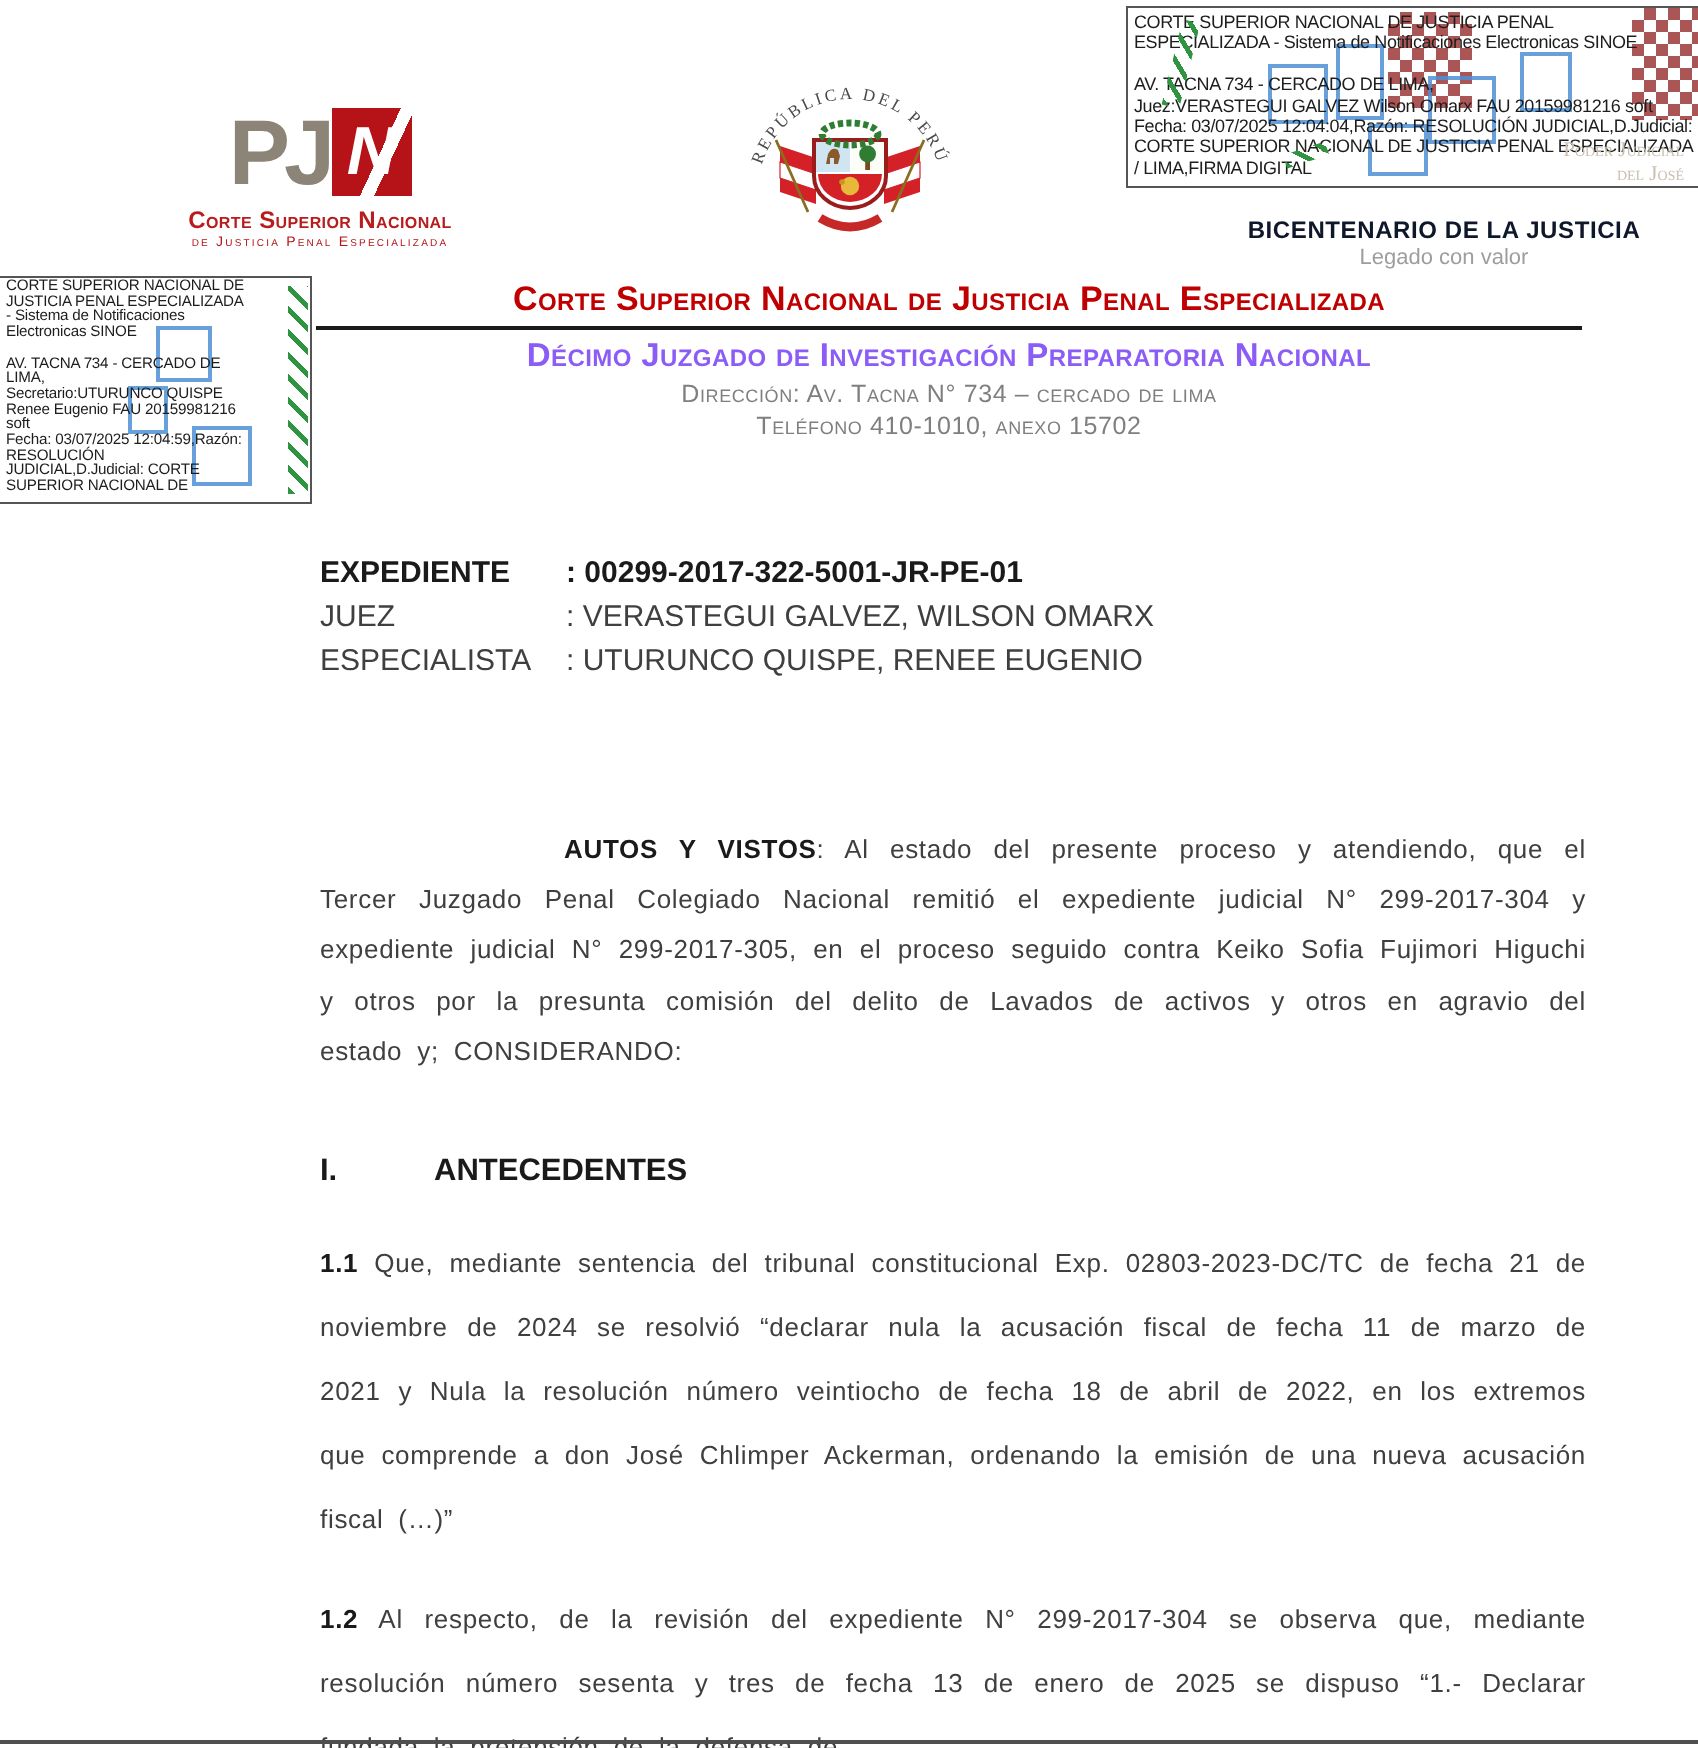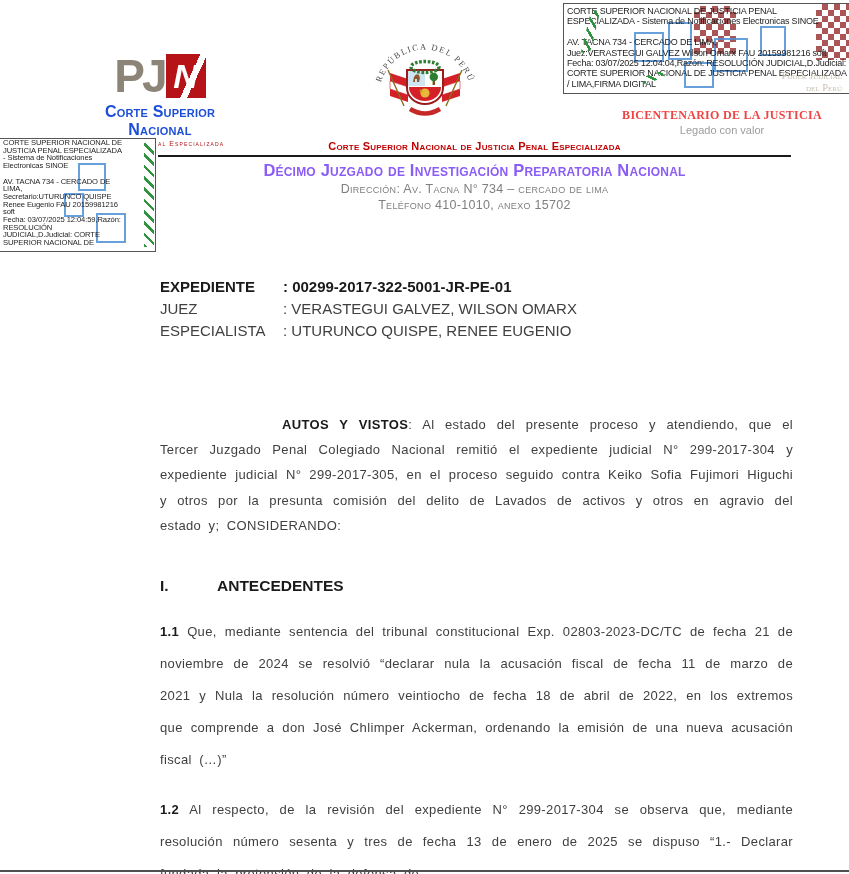--- a/index.html
+++ b/index.html
@@ -10,21 +10,21 @@
   
   .pj-logo{position:absolute;left:85px;top:52px;width:150px;text-align:center;}
   .pj-mark{display:flex;justify-content:center;align-items:center;gap:1px;height:48px;}
   .pj-letters{font-size:46px;font-weight:bold;color:#8d8478;letter-spacing:-3px;line-height:44px;font-family:"Liberation Sans",sans-serif;}
   .pj-redbox{
     position:relative;display:inline-block;width:40px;height:44px;background:#b51317;color:#fff;
     font-size:34px;font-weight:bold;font-style:italic;line-height:44px;text-align:center;overflow:hidden;
   }
   .pj-redbox::after{content:"";position:absolute;left:-6px;top:0;width:60px;height:60px;
     background:linear-gradient(115deg, transparent 46%, #fff 46%, #fff 54%, transparent 54%);}
-  .pj-title{color:#1d4ed8;font-weight:bold;font-variant:small-caps;font-size:16px;margin-top:3px;letter-spacing:.2px;}
+  .pj-title{color:#b91c1c;font-weight:bold;font-variant:small-caps;font-size:12px;margin-top:3px;letter-spacing:.2px;}
   .pj-subtitle{color:#b51317;font-variant:small-caps;font-size:7px;letter-spacing:1.1px;margin-top:1px;}
   
   .coat{position:absolute;left:368px;top:26px;width:114px;height:96px;}
   
   .stamp{position:absolute;background:#fff;border:1px solid #555;box-shadow:0 0 0 2px #fff;z-index:5;}
   .stamp-text{position:relative;z-index:3;white-space:pre-line;color:#1d1d1d;}
   .stamp-right{left:563px;top:3px;width:280px;height:85px;padding:2px 3px;}
   .stamp-right .stamp-text{font-size:9px;line-height:10.4px;letter-spacing:-0.2px;}
   .stamp-left{left:0;top:138px;width:149px;height:112px;padding:0 3px;border-left:none;}
   .stamp-left .stamp-text{font-size:7.6px;line-height:7.7px;letter-spacing:-0.1px;}
@@ -32,25 +32,25 @@
      background-image:repeating-conic-gradient(#8e1d1d 0% 25%, transparent 0% 50%);
      background-size:12px 12px;}
   .bluebox{position:absolute;border:2px solid #4d8fd6;z-index:2;opacity:.85;}
   .greenmark{position:absolute;z-index:4;background:repeating-linear-gradient(45deg,#2f9440 0 2.5px,transparent 2.5px 8px);}
   .pj-watermark{position:absolute;left:742px;top:70px;width:100px;z-index:6;text-align:right;
      font-family:"Liberation Serif",serif;font-variant:small-caps;color:#c9c0b2;font-size:10.5px;line-height:12px;}
   
   .bicentenario{position:absolute;left:598px;top:40px;width:248px;text-align:center;z-index:1;}
   .bi-200{font-size:62px;font-weight:bold;letter-spacing:8px;line-height:62px;
      background:linear-gradient(#e3c56a,#8f6f1f);-webkit-background-clip:text;background-clip:text;color:transparent;}
-  .bi-title{font-weight:bold;font-size:12px;color:#ef4444;letter-spacing:.3px;margin-top:6px;font-family:Liberation Serif, serif;}
+  .bi-title{font-weight:bold;font-size:12px;color:#0f172a;letter-spacing:.3px;margin-top:6px;}
   .bi-sub{font-size:11px;color:#9d9d9d;margin-top:1px;}
   
   .letterhead{position:absolute;left:152px;top:140px;width:645px;text-align:center;}
-  .lh-title1{color:#c00000;font-weight:bold;font-variant:small-caps;font-size:11px;letter-spacing:.2px;}
+  .lh-title1{color:#c00000;font-weight:bold;font-variant:small-caps;font-size:17px;letter-spacing:.2px;}
   .lh-rule{height:2px;background:#1a1a1a;margin:3px 6px 4px 6px;}
   .lh-title2{color:#8b5cf6;font-weight:bold;font-variant:small-caps;font-size:16.5px;letter-spacing:.2px;}
   .lh-addr,.lh-phone{color:#7f7f7f;font-variant:small-caps;font-size:12.5px;margin-top:2px;letter-spacing:.3px;}
   
   .case-info{position:absolute;left:160px;top:239px;width:633px;font-size:15px;margin-top:37px;}
   .ci-row{display:grid;grid-template-columns:123px 1fr;line-height:22px;}
   .ci-strong{font-weight:bold;color:#1a1a1a;}
   
   .resolution{position:absolute;left:160px;top:321px;width:633px;font-size:15.5px;line-height:22px;}
   .res-title{font-weight:bold;color:#1a1a1a;}
@@ -140,21 +140,21 @@
 
 AV. TACNA 734 - CERCADO DE LIMA,
 Juez:VERASTEGUI GALVEZ Wilson Omarx FAU 20159981216 soft
 Fecha: 03/07/2025 12:04:04,Razón: RESOLUCIÓN JUDICIAL,D.Judicial:
 CORTE SUPERIOR NACIONAL DE JUSTICIA PENAL ESPECIALIZADA
 / LIMA,FIRMA DIGITAL</div>
   </div>
 
   <div class="pj-watermark">
     <div>Poder Judicial</div>
-    <div>del Perú</div>
+    <div>del José</div>
   </div>
 
   <div class="stamp stamp-left">
     <div class="bluebox" style="left:78px;top:24px;width:24px;height:24px;"></div>
     <div class="bluebox" style="left:64px;top:54px;width:16px;height:20px;"></div>
     <div class="bluebox" style="left:96px;top:74px;width:26px;height:26px;"></div>
     <div class="greenmark" style="right:1px;top:4px;width:10px;height:104px;"></div>
     <div class="stamp-text">CORTE SUPERIOR NACIONAL DE
 JUSTICIA PENAL ESPECIALIZADA
 - Sistema de Notificaciones

